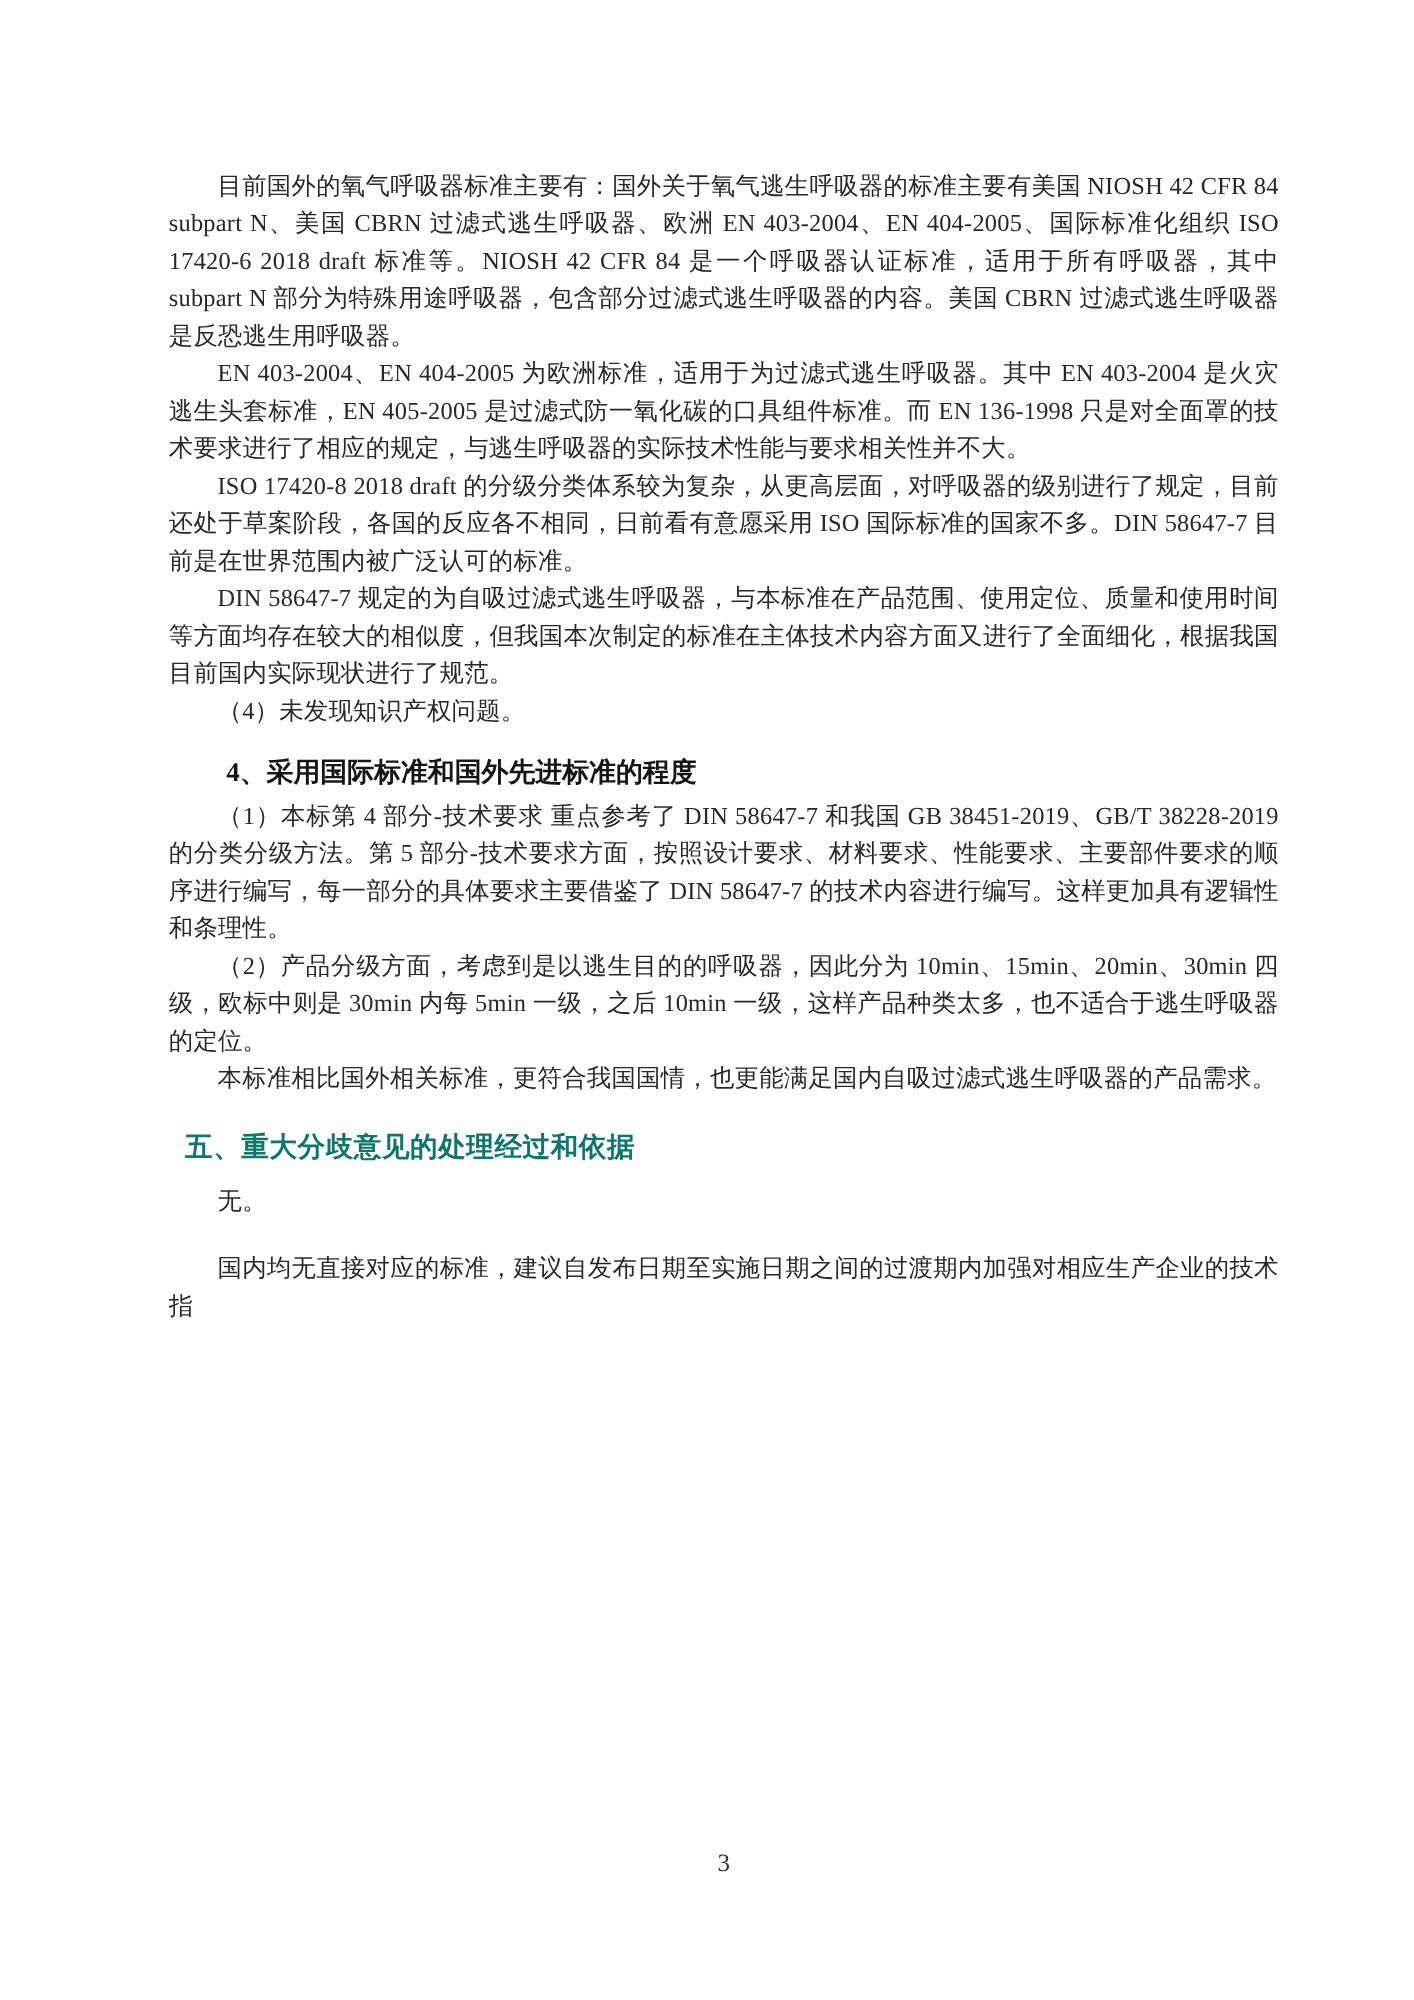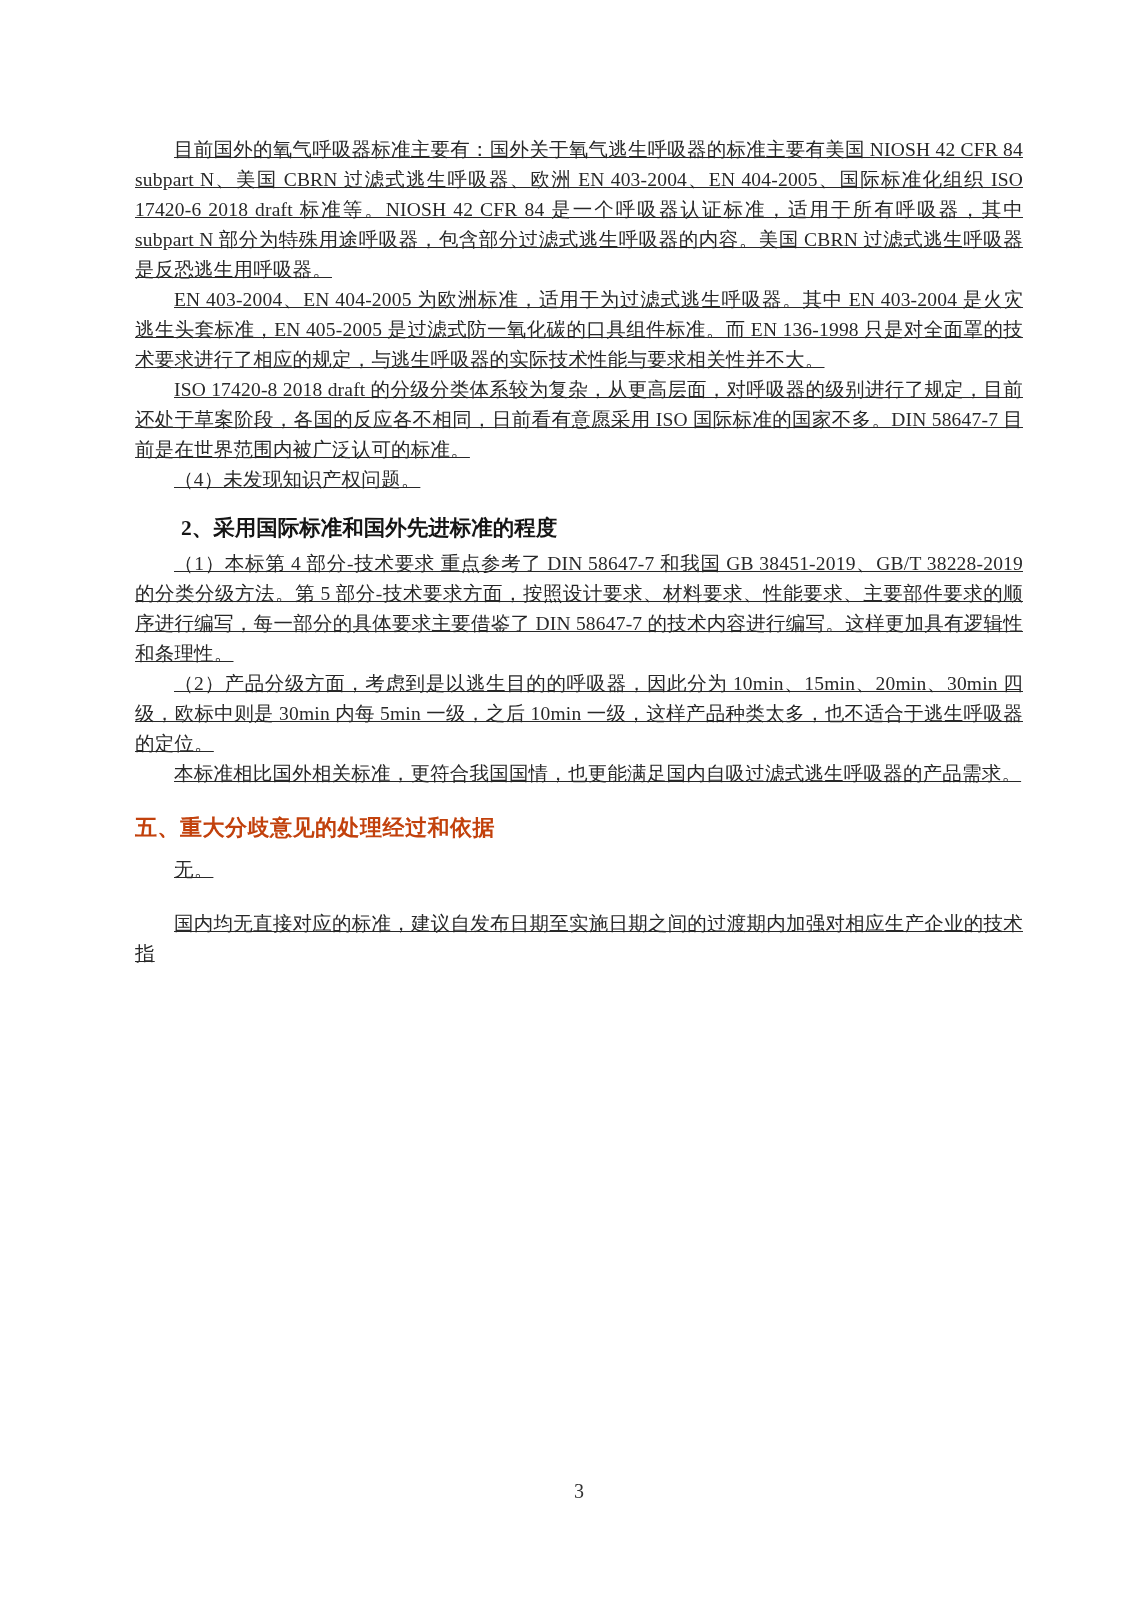--- a/index.html
+++ b/index.html
@@ -24,39 +24,38 @@
   }
   .para {
     margin: 0;
     font-family: "Liberation Serif", "DejaVu Serif", serif;
     font-size: 19.5px;
     line-height: 30px;
     text-align: justify;
     text-indent: 2em;
     color: #282828;
     letter-spacing: 0.2px;
-    text-decoration: underline;
   }
   .heading-sub {
     margin: 18px 0 6px 0;
     padding-left: 46px;
     font-family: "Liberation Serif", "DejaVu Serif", serif;
     font-size: 21.5px;
     font-weight: 700;
     line-height: 30px;
     color: #151515;
   }
   .heading-major {
-    margin: 0;
+    margin: 13px;
     font-family: "Liberation Sans", "DejaVu Sans", sans-serif;
     font-size: 22px;
     font-weight: 700;
     line-height: 33px;
     text-align: justify;
-    color: #c2410c;
+    color: #0f766e;
     letter-spacing: 0.5px;
   }
   .h-five { margin-top: 22px; }
   .p-none { margin-top: 11px; }
   .h-six  { margin-top: 42px; }
   .p-trans { margin-top: 24px; }
   .footer {
     position: absolute;
     top: 1480px;
     left: 135px;
@@ -69,23 +68,24 @@
 </style>
 </head>
 <body>
 
 <div class="page">
   <div class="content">
 
     <p class="para">目前国外的氧气呼吸器标准主要有：国外关于氧气逃生呼吸器的标准主要有美国 NIOSH 42 CFR 84 subpart N、美国 CBRN 过滤式逃生呼吸器、欧洲 EN 403-2004、EN 404-2005、国际标准化组织 ISO 17420-6 2018 draft 标准等。NIOSH 42 CFR 84 是一个呼吸器认证标准，适用于所有呼吸器，其中 subpart N 部分为特殊用途呼吸器，包含部分过滤式逃生呼吸器的内容。美国 CBRN 过滤式逃生呼吸器是反恐逃生用呼吸器。</p>
     <p class="para">EN 403-2004、EN 404-2005 为欧洲标准，适用于为过滤式逃生呼吸器。其中 EN 403-2004 是火灾逃生头套标准，EN 405-2005 是过滤式防一氧化碳的口具组件标准。而 EN 136-1998 只是对全面罩的技术要求进行了相应的规定，与逃生呼吸器的实际技术性能与要求相关性并不大。</p>
     <p class="para">ISO 17420-8 2018 draft 的分级分类体系较为复杂，从更高层面，对呼吸器的级别进行了规定，目前还处于草案阶段，各国的反应各不相同，日前看有意愿采用 ISO 国际标准的国家不多。DIN 58647-7 目前是在世界范围内被广泛认可的标准。</p>
+    <p class="para">DIN 58647-7 规定的为自吸过滤式逃生呼吸器，与本标准在产品范围、使用定位、质量和使用时间等方面均存在较大的相似度，但我国本次制定的标准在主体技术内容方面又进行了全面细化，根据我国目前国内实际现状进行了规范。</p>
     <p class="para">（4）未发现知识产权问题。</p>
 
-    <h3 class="heading-sub">2、采用国际标准和国外先进标准的程度</h3>
+    <h3 class="heading-sub">4、采用国际标准和国外先进标准的程度</h3>
 
     <p class="para">（1）本标第 4 部分-技术要求 重点参考了 DIN 58647-7 和我国 GB 38451-2019、GB/T 38228-2019 的分类分级方法。第 5 部分-技术要求方面，按照设计要求、材料要求、性能要求、主要部件要求的顺序进行编写，每一部分的具体要求主要借鉴了 DIN 58647-7 的技术内容进行编写。这样更加具有逻辑性和条理性。</p>
     <p class="para">（2）产品分级方面，考虑到是以逃生目的的呼吸器，因此分为 10min、15min、20min、30min 四级，欧标中则是 30min 内每 5min 一级，之后 10min 一级，这样产品种类太多，也不适合于逃生呼吸器的定位。</p>
     <p class="para">本标准相比国外相关标准，更符合我国国情，也更能满足国内自吸过滤式逃生呼吸器的产品需求。</p>
 
     <h2 class="heading-major h-five">五、重大分歧意见的处理经过和依据</h2>
 
     <p class="para p-none">无。</p>
 
 

